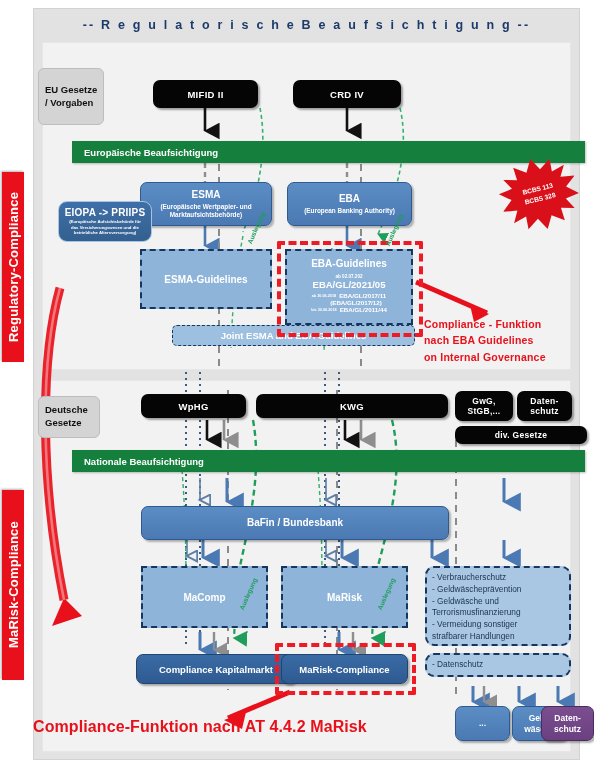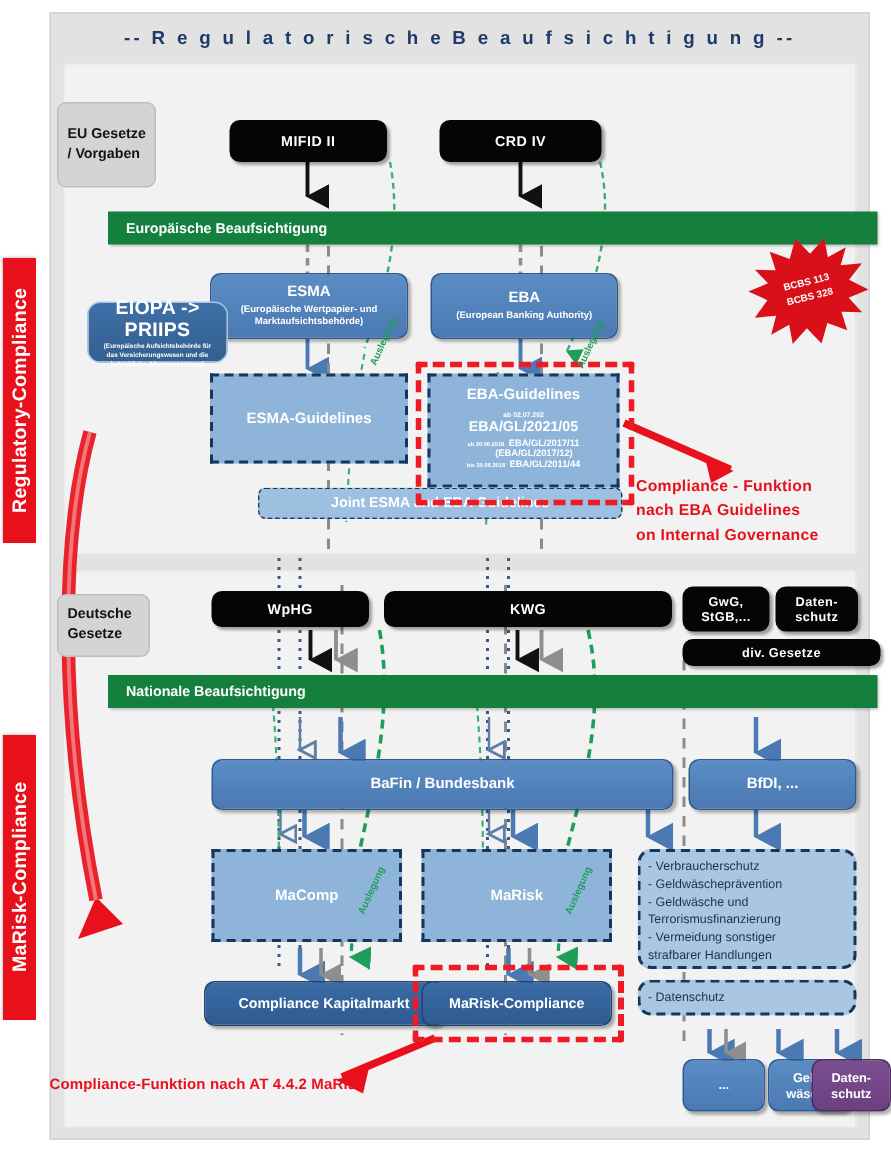--- a/index.html
+++ b/index.html
@@ -80,21 +80,21 @@
     border:1px solid #2f5a8f; border-radius:7px;
     font-size:8.5px; font-weight:bold; line-height:1.2;
     box-shadow:2px 2px 2px rgba(0,0,0,.3);
     flex-direction:column;
   }
   .eiopa{
     background:linear-gradient(#3f6fa8,#33608f);
     border:1.4px solid #a8c4e2; border-radius:9px;
     flex-direction:column; padding:2px 3px;
   }
-  .eiopa .t{ font-size:13px; font-weight:bold; letter-spacing:.2px;}
+  .eiopa .t{ font-size:10px; font-weight:bold; letter-spacing:.2px;}
   .eiopa .s{ font-size:4.3px; font-weight:bold; line-height:1.35; margin-top:1px; }
 
   .listbox{
     position:absolute; background:#a9c6e2;
     border:2.2px dashed #17365d; border-radius:9px;
     color:#1b3350; font-size:8.3px; line-height:1.42;
     padding:4px 5px; text-align:left;
   }
   .listbox.small{ display:flex; align-items:center; }
 
@@ -313,21 +313,20 @@
        line-height:1.2; white-space:pre-line; flex-direction:column;">GwG,
 StGB,...</div>
   <div class="box box-black" style="left:517px; top:391px; width:55px; height:30px; font-size:8.5px;
        line-height:1.2; white-space:pre-line; flex-direction:column;">Daten-
 schutz</div>
   <div class="box box-black" style="left:455px; top:426px; width:132px; height:18px; font-size:8.5px;">div. Gesetze</div>
 
   <div class="band-grey" style="position:absolute; left:44px; top:450px; width:513px; height:22px;">Nationale Beaufsichtigung</div>
 
   <div class="box box-blue" style="left:141px; top:506px; width:308px; height:34px;">BaFin / Bundesbank</div>
-  <div class="box box-blue" style="left:459px; top:506px; width:112px; height:34px;">BfDI, ...</div>
 
   <div class="box box-lightblue-dashed" style="left:141px; top:566px; width:127px; height:62px;">MaComp</div>
   <div class="box box-lightblue-dashed" style="left:281px; top:566px; width:127px; height:62px;">MaRisk</div>
 
   <div class="listbox" style="left:425px; top:566px; width:146px; height:80px;">
     <div>- Verbraucherschutz</div>
     <div>- Geldwäscheprävention</div>
     <div>- Geldwäsche und</div>
     <div>Terrorismusfinanzierung</div>
     <div>- Vermeidung sonstiger</div>
@@ -340,21 +339,21 @@
   <div class="box box-darkblue" style="left:281px; top:654px; width:127px; height:30px;">MaRisk-Compliance</div>
 
   <div class="red-dash" style="left:275px; top:643px; width:141px; height:52px;"></div>
 
   <div class="box box-blue-small" style="left:455px; top:706px; width:55px; height:35px;">...</div>
   <div class="box box-blue-small" style="left:512px; top:706px; width:55px; height:35px; white-space:pre-line;">Geld-
 wäsche</div>
   <div class="box box-purple" style="left:541px; top:706px; width:53px; height:35px; white-space:pre-line;">Daten-
 schutz</div>
 
-  <div class="red-text" style="left:33px; top:718px; font-size:10px; letter-spacing:.1px;">Compliance-Funktion nach AT 4.4.2 MaRisk</div>
+  <div class="red-text" style="left:33px; top:718px; font-size:16px; letter-spacing:.1px;">Compliance-Funktion nach AT 4.4.2 MaRisk</div>
 
   <div class="auslegung" style="left:238px; top:608px;">Auslegung</div>
   <div class="auslegung" style="left:376px; top:608px;">Auslegung</div>
 
   <div class="side-label" style="left:2px; top:172px; width:22px; height:190px;">Regulatory-Compliance</div>
   <div class="side-label" style="left:2px; top:490px; width:22px; height:190px;">MaRisk-Compliance</div>
 
 </div>
 
 </body></html>

